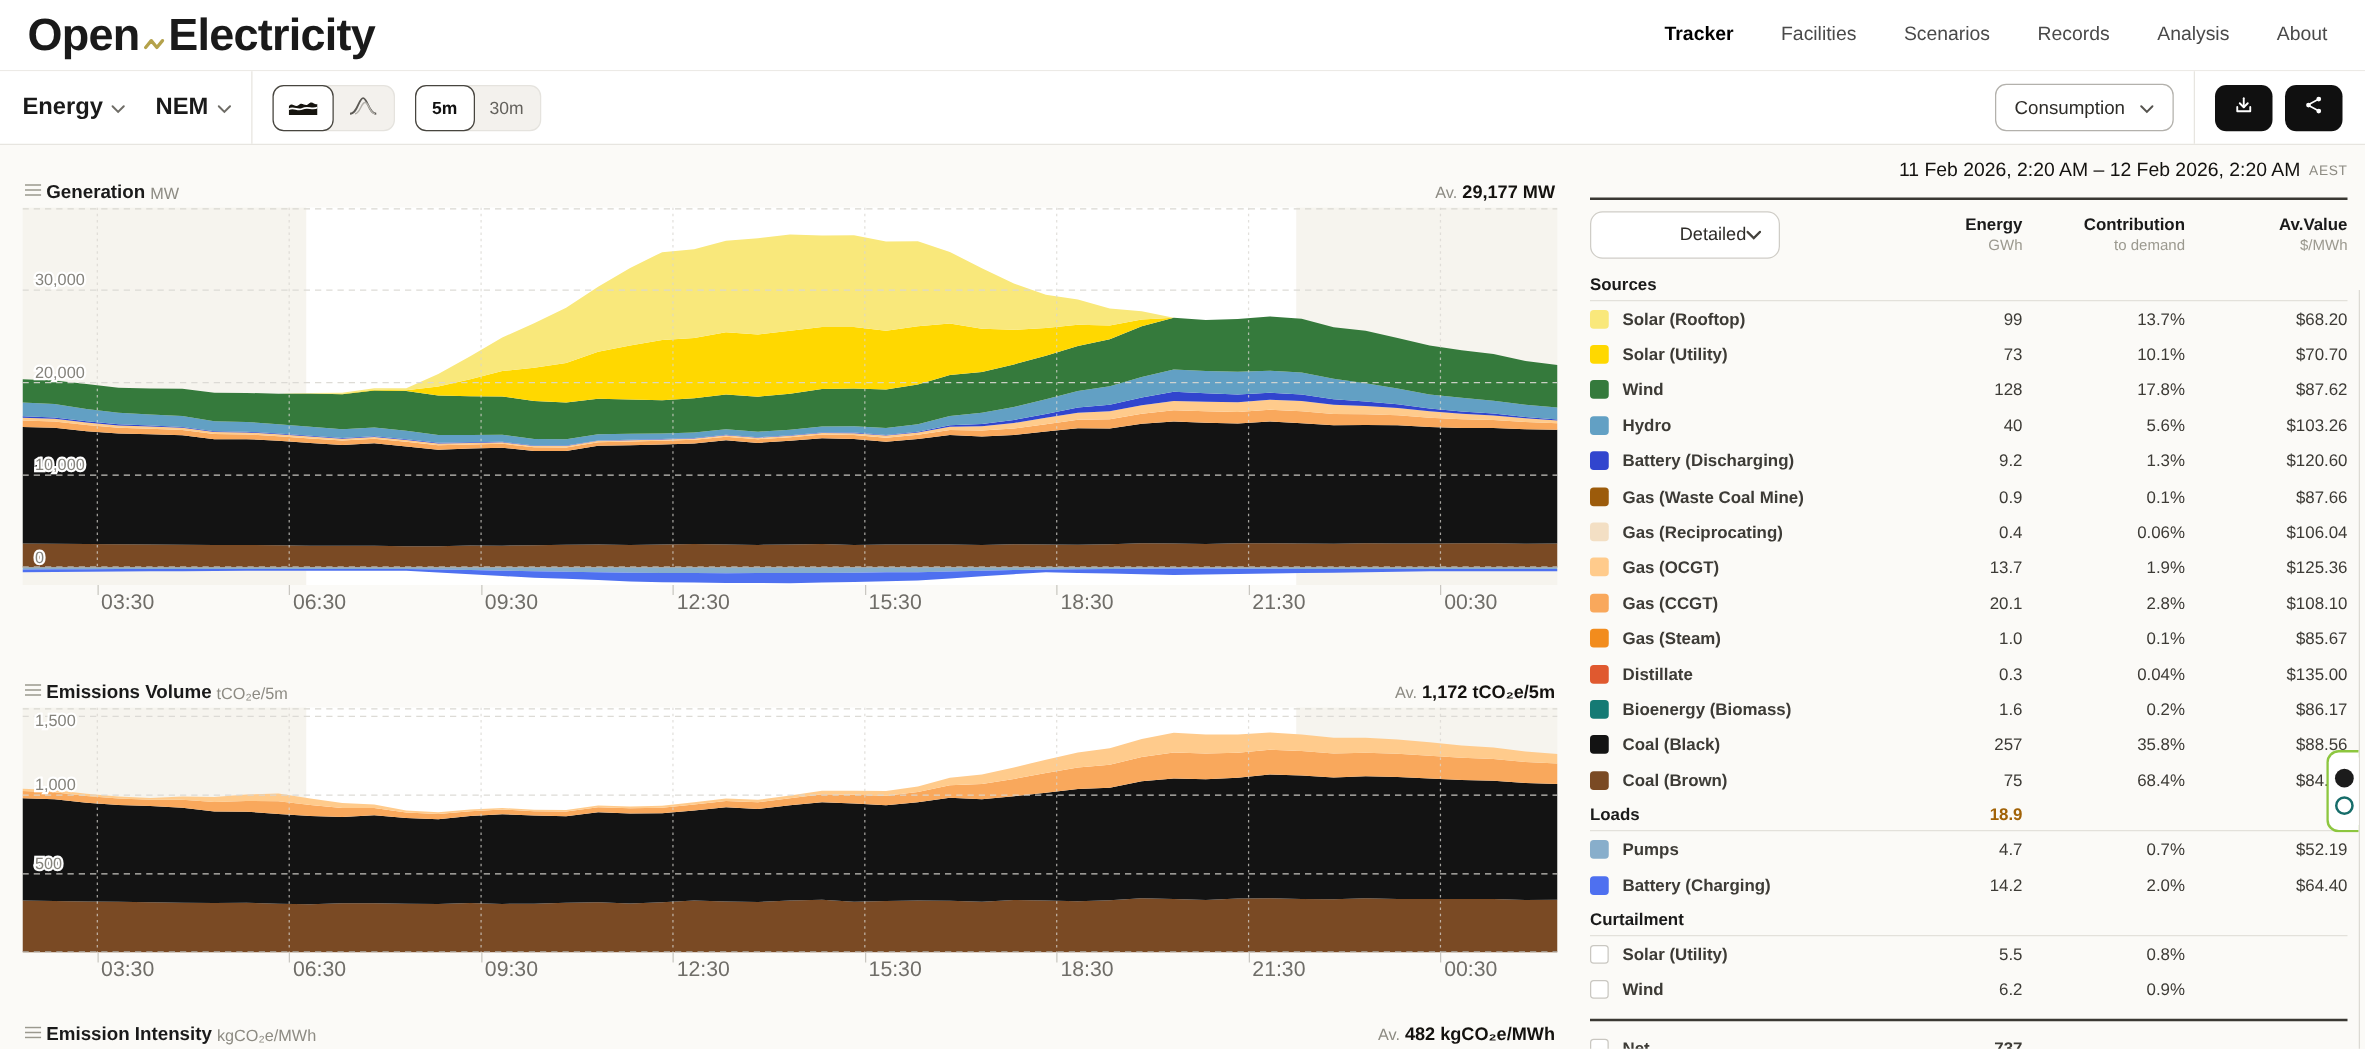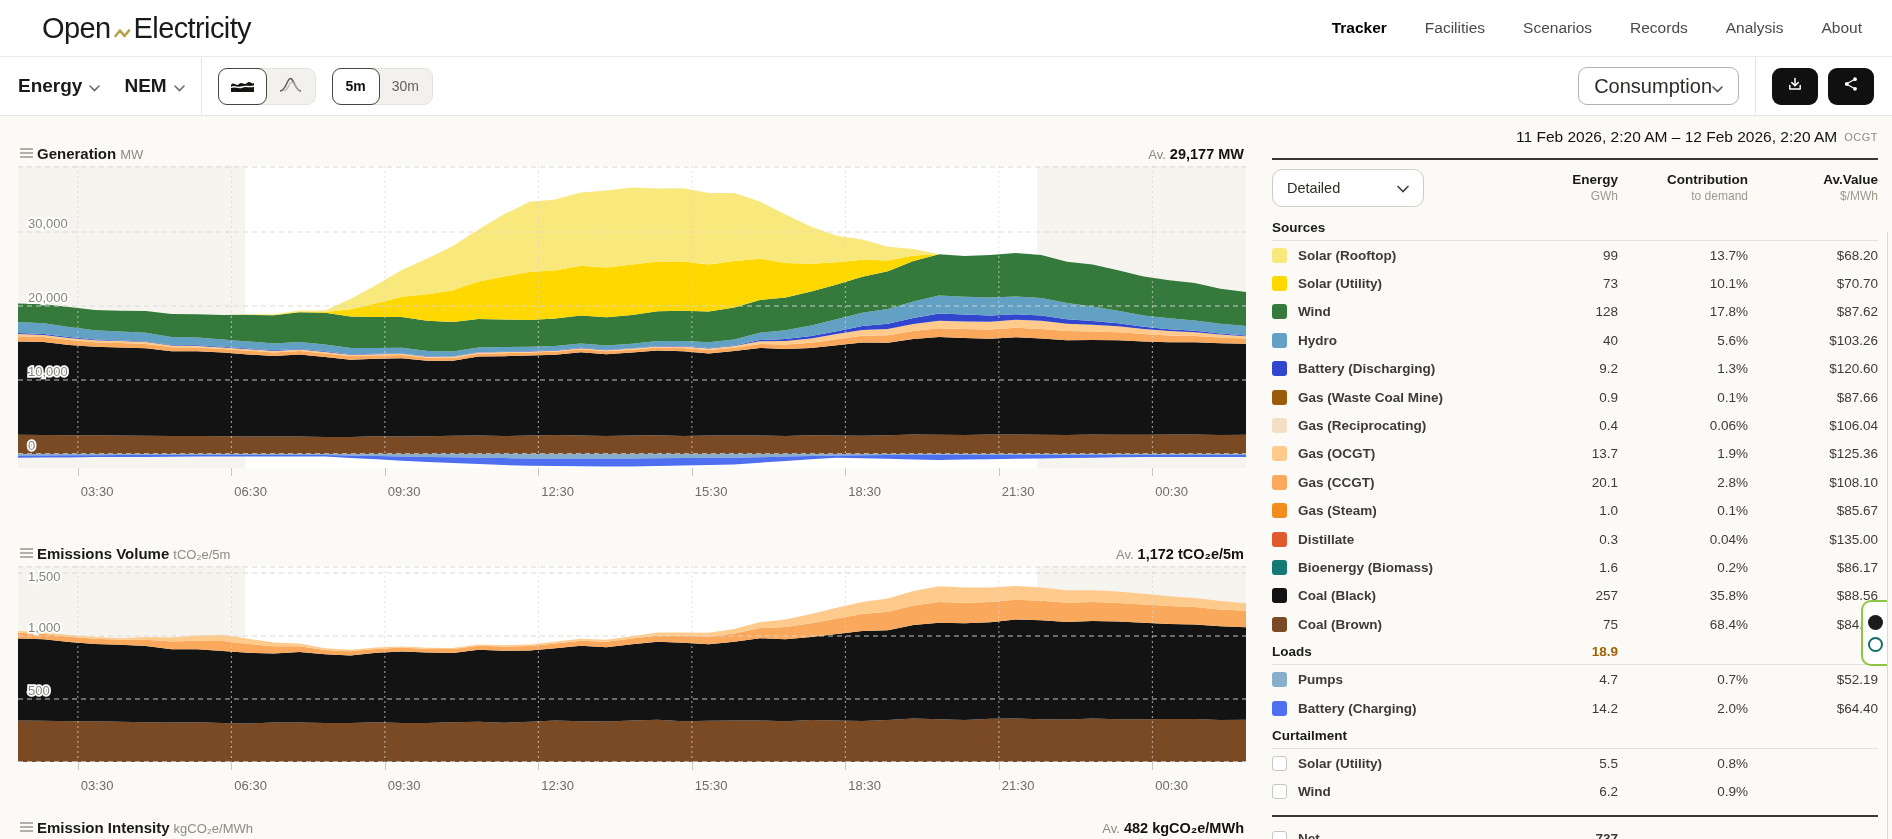--- a/index.html
+++ b/index.html
@@ -4,67 +4,67 @@
 <style>
   * { box-sizing: border-box; margin: 0; padding: 0; }
   html,body { width:1892px; height:839px; overflow:hidden; }
   body {
     font-family: "Liberation Sans", sans-serif;
     background:#fbfaf7; color:#1a1a1a; position:relative;
   }
   
   .app-header { height:57px; background:#fff; border-bottom:1px solid #eceae6;
     display:flex; align-items:center; justify-content:space-between; padding:0 30px 0 22px; }
-  .logo { font-size:29px; font-weight:400; letter-spacing:-0.6px; display:flex; align-items:center;margin-left:20px; }
+  .logo { font-size:36px; font-weight:700; letter-spacing:-0.6px; display:flex; align-items:center; }
   .logo .wave { margin:4px 1px 0 3px; }
   nav { display:flex; gap:38px; font-size:15.5px; color:#4a4a4a; }
   nav a { cursor:pointer; text-decoration:none; color:inherit; }
   nav a.active { font-weight:700; color:#000; }
   
   .toolbar { height:59px; background:#fff; border-bottom:1px solid #e7e5e0;
     display:flex; align-items:center; padding:0 18px; gap:16px; }
   .dd { font-size:19px; font-weight:700; display:flex; align-items:center; gap:7px; cursor:pointer; }
   .dd + .dd { margin-left:8px; }
   .vdiv { width:1px; align-self:stretch; background:#e7e5e0; }
   .btn-group { background:#f3f1ed; border:1px solid #e5e3de; border-radius:9px;
     display:flex; height:37px; align-items:stretch; }
   .gbtn { min-width:48px; padding:0 12px; display:flex; align-items:center; justify-content:center;
     font-size:14px; color:#63615c; cursor:pointer; border-radius:9px; border:1.5px solid transparent; }
   .gbtn.sel { background:#fff; border-color:#47453f; color:#111; font-weight:600; margin:-1px; z-index:1; }
   .gbtn.iconb { min-width:46px; }
   .outline-btn { height:38px; padding:0 15px; border:1.5px solid #b3b1ac; border-radius:9px;
-    background:#fff; font-size:20px; color:#2e2c28; display:flex; align-items:center; 
+    background:#fff; font-size:15px; color:#2e2c28; display:flex; align-items:center; gap:12px;
     cursor:pointer; margin-left:auto; }
   .dark-btn { width:46px; height:37px; border-radius:9px; background:#101010; display:flex;
     align-items:center; justify-content:center; cursor:pointer; }
   .dark-btn + .dark-btn { margin-left:-6px; }
   
   .content { display:flex; padding-left:18px; position:relative; }
   .charts { width:1228px; flex:none; }
   .chart-head { display:flex; align-items:flex-end; gap:4px; height:32px; margin-top:14px; padding:0 2px; }
   .chart-head.h2 { margin-top:26px; }
   .chart-head.h3 { margin-top:14px; }
   .ctitle { font-size:15px; font-weight:700; }
   .cunit  { font-size:13px; color:#8d8b83; }
   .avg { margin-left:auto; font-size:13px; color:#8d8b83; }
   .avg b { font-size:14.5px; color:#14120f; margin-left:4px; }
   .plot { position:relative; background:#fff; margin-top:4px; }
   .plot svg { position:relative; display:block; width:100%; height:100%; }
   .band { position:absolute; top:0; bottom:0; background:#f6f4ee; }
   .axis { position:relative; }
   .axis .tick { position:absolute; top:0; width:1px; height:8px; background:#c9c7c1; }
-  .axis .xlab { position:absolute; top:16px; font-size:13px; color:#6f6d68; padding-left:3px; white-space:nowrap; }
+  .axis .xlab { position:absolute; top:4px; font-size:17px; color:#6f6d68; padding-left:3px; white-space:nowrap; }
   
   .panel { width:606px; margin-left:26px; flex:none; font-size:13.5px; }
   .date-row { height:44px; display:flex; align-items:center; justify-content:flex-end; gap:7px;
     border-bottom:2px solid #3a3833; font-size:15.5px; color:#14120f; }
   .tz { font-size:11px; color:#8d8b83; letter-spacing:.5px; }
   .controls { display:grid; grid-template-columns:1fr 90px 130px 130px; align-items:center; padding:9px 0 7px; }
   .select-btn { width:152px; height:38px; border:1px solid #cfcdc7; border-radius:10px; background:#fff;
-    display:flex; align-items:center; justify-content:space-between; padding:0 14px; font-size:14.5px;
+    display:flex; align-items:center; justify-content:flex-end; padding:0 14px; font-size:14.5px;
     color:#2e2c28; cursor:pointer; }
   .colhead { text-align:right; font-weight:700; font-size:13.5px; line-height:1.25; }
   .colhead span { display:block; font-weight:400; color:#9b998f; font-size:12px; }
   .sec-head { display:grid; grid-template-columns:1fr 90px 130px 130px; align-items:center;
     font-weight:700; height:27px; border-bottom:1px solid #e3e1db; font-size:13.5px; }
   .prow { display:grid; grid-template-columns:1fr 90px 130px 130px; align-items:center; height:28.4px; cursor:pointer; }
   .rlabel { display:flex; align-items:center; gap:11px; color:#3d3b36;font-weight:bold; }
   .sw { width:15px; height:15px; border-radius:3px; flex:none; }
   .sw.outline { border:1px solid #c9c7c1; background:#fff; }
   .num { text-align:right; color:#3d3b36; font-variant-numeric:tabular-nums; }
@@ -285,21 +285,21 @@
       <span class="ctitle">Emission Intensity</span>
       <span class="cunit">kgCO₂e/MWh</span>
       <span class="avg"><span>Av.</span><b>482 kgCO₂e/MWh</b></span>
     </div>
 
   </div>
 
   <aside class="panel">
     <div class="date-row">
       <span>11 Feb 2026, 2:20 AM – 12 Feb 2026, 2:20 AM</span>
-      <span class="tz">OCGT</span>
+      <span class="tz">AEST</span>
     </div>
     <div class="controls">
       <button class="select-btn">
         <span>Detailed</span>
         <span><svg width="12" height="8" viewBox="0 0 12 8">
               <path d="M1 1.5 L6 6.5 L11 1.5" stroke="#44423d" stroke-width="1.7" fill="none" stroke-linecap="round"></path>
             </svg></span>
       </button>
       <div class="colhead" id="col0">Energy<span>GWh</span></div>
       <div class="colhead" id="col1">Contribution<span>to demand</span></div>

